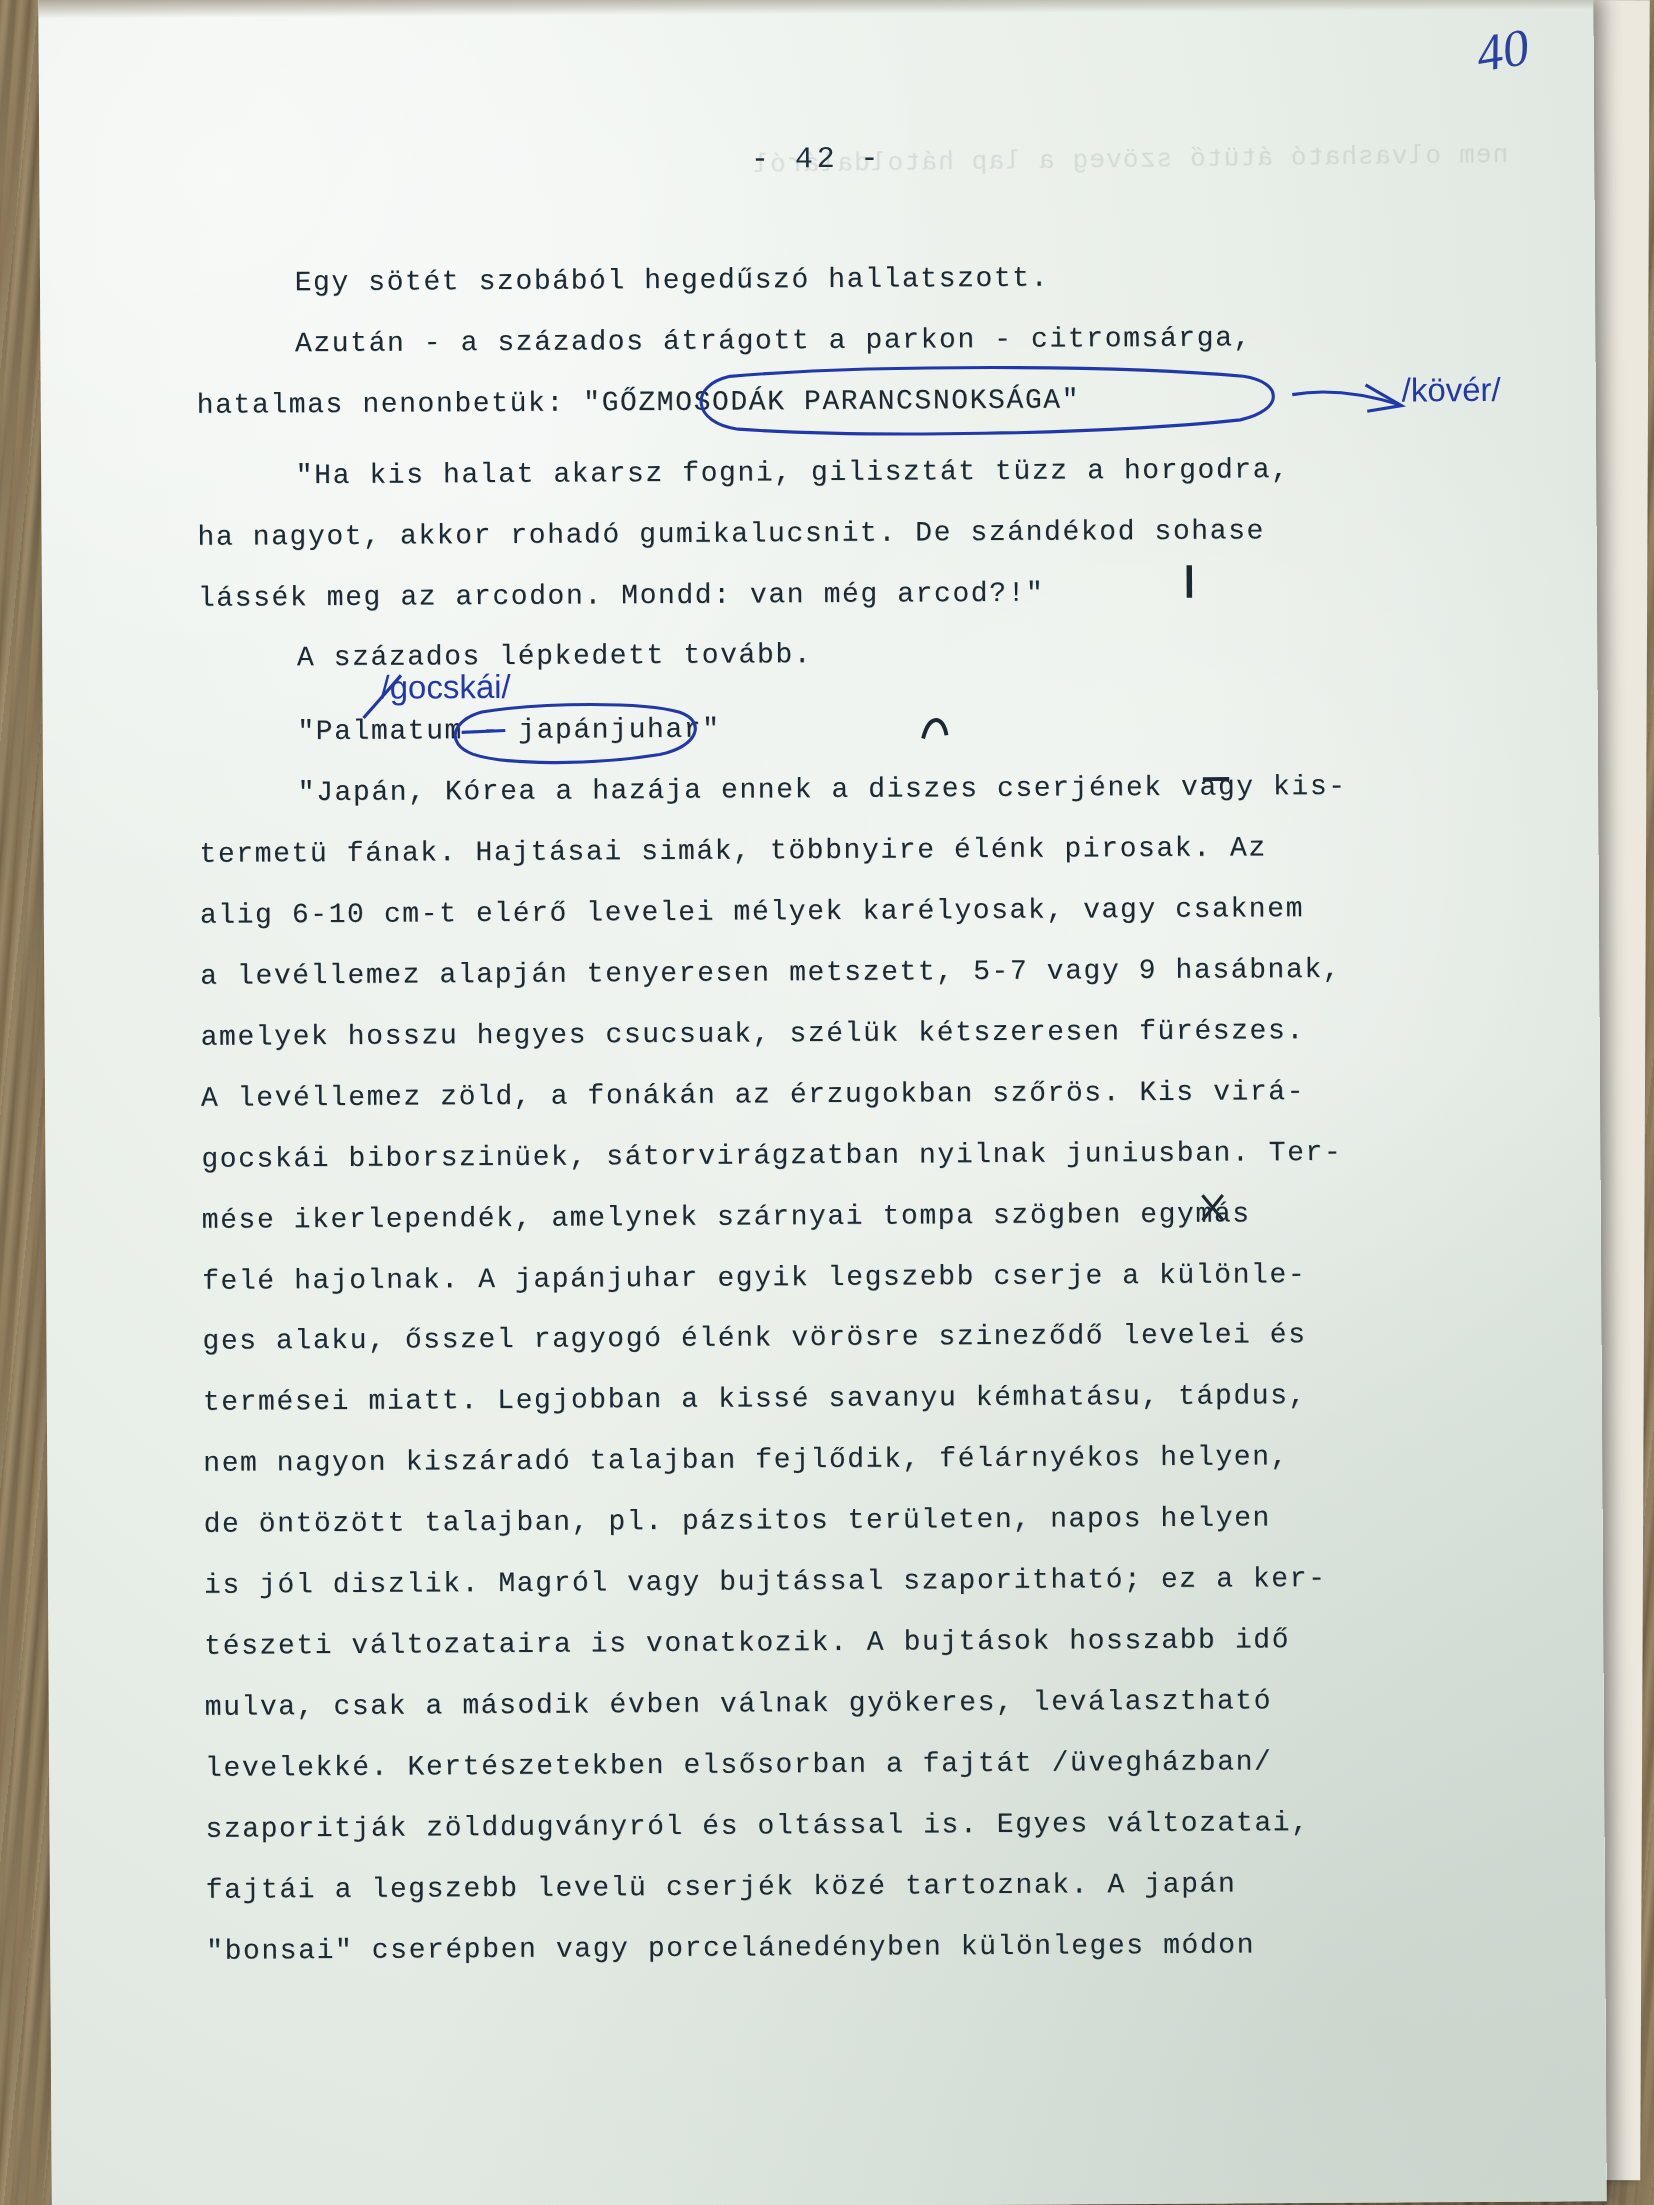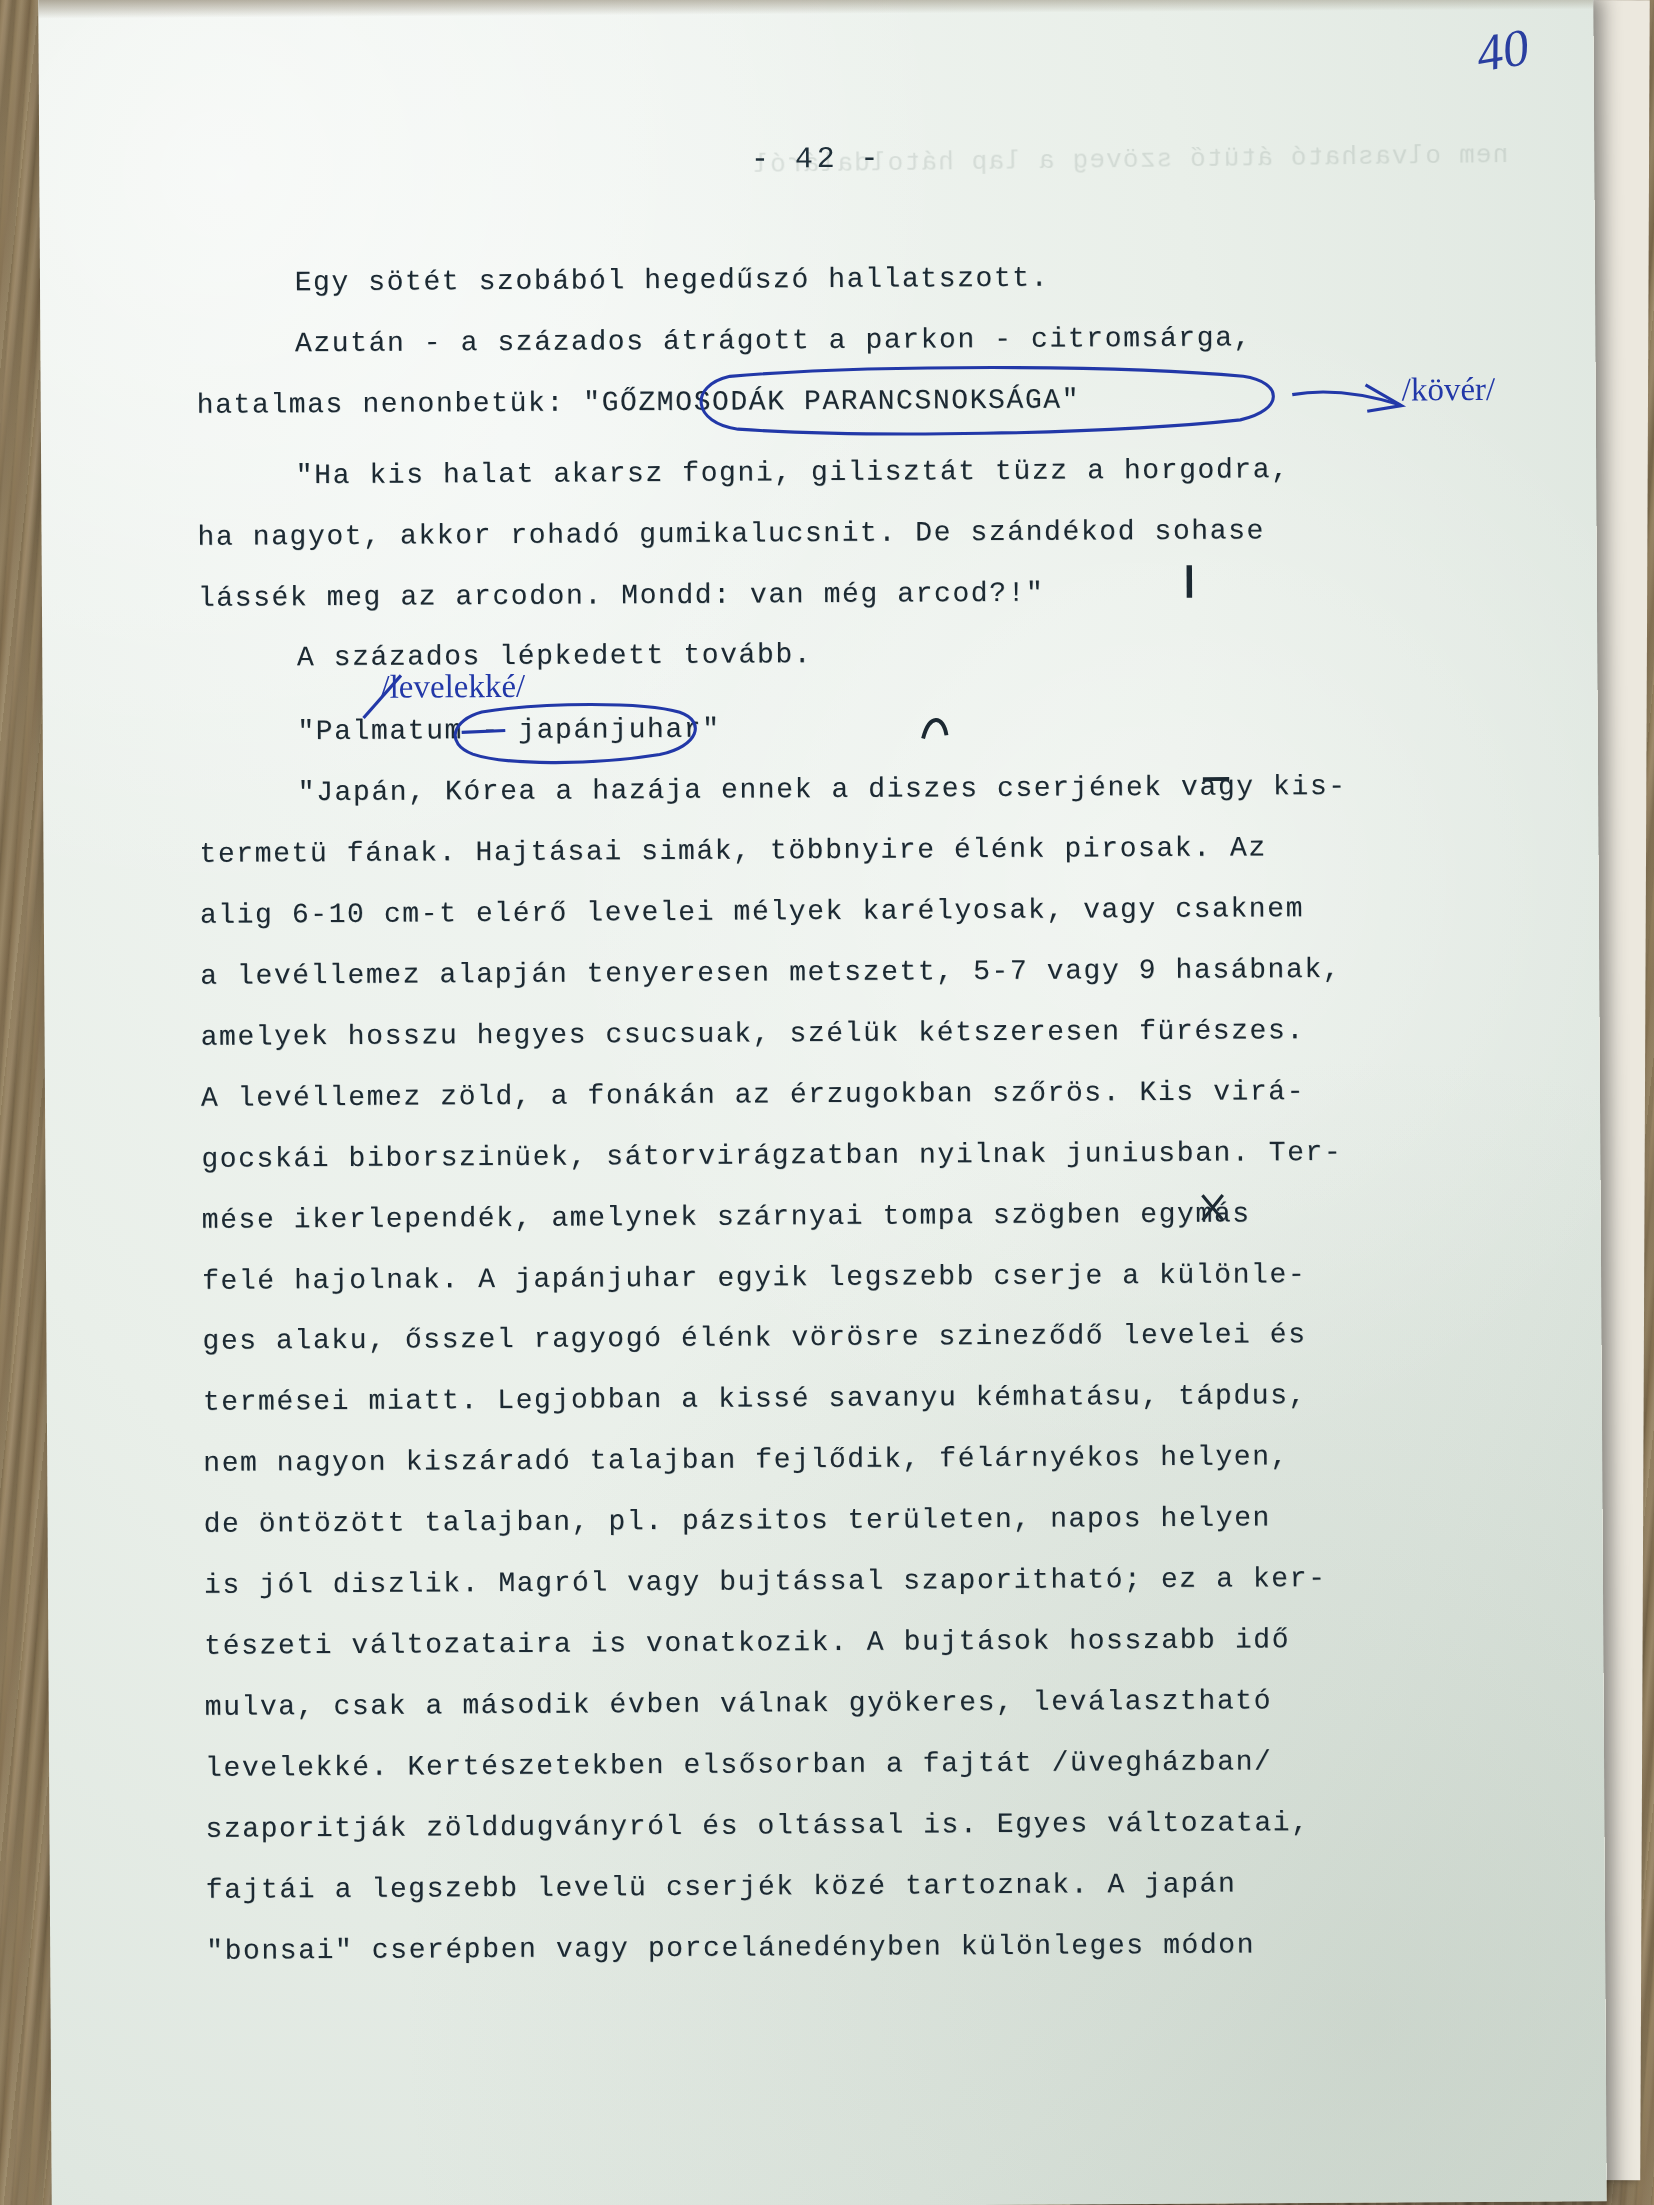--- a/index.html
+++ b/index.html
@@ -143,21 +143,21 @@
     letter-spacing: 1.6px;
     color: #1c2932;
     white-space: pre;
     text-shadow: 0.4px 0.4px 0 rgba(45,65,75,0.3);
   }
 
   
   .pen {
     position: absolute;
     color: #2238a8;
-    font-family: Liberation Serif, serif;
+    font-family: Liberation Sans, sans-serif;
   }
   svg.pen-svg {
     position: absolute;
     overflow: visible;
     pointer-events: none;
   }
 </style>
 </head>
 <body>
 
@@ -207,21 +207,21 @@
     <svg class="pen-svg" style="left:641px; top:374px;" width="610" height="70" viewBox="0 0 780 90">
       <path d="M60 10 C 240 -4, 560 -2, 720 14 C 772 22, 772 58, 716 70 C 540 88, 230 90, 70 78 C 12 70, 6 22, 60 10 Z" fill="none" stroke="#2238a8" stroke-width="4"></path>
     </svg>
 
     <svg class="pen-svg" style="left:1250px; top:383px;" width="156" height="55" viewBox="0 0 200 70">
       <path d="M2 26 C 50 18, 96 26, 140 40" fill="none" stroke="#2238a8" stroke-width="4"></path>
       <path d="M96 14 L 142 41 L 98 48" fill="none" stroke="#2238a8" stroke-width="4"></path>
     </svg>
     <div class="pen" style="left:1361px; top:381px; font-size:33px;">/kövér/</div>
 
-    <div class="pen" style="left:338px; top:672px; font-size:33px;">/levelekké/</div>
+    <div class="pen" style="left:338px; top:672px; font-size:33px;">/gocskái/</div>
     <svg class="pen-svg" style="left:313px; top:674px;" width="55" height="52" viewBox="0 0 70 66">
       <path d="M58 6 L 10 60" fill="none" stroke="#2238a8" stroke-width="4"></path>
     </svg>
 
     <svg class="pen-svg" style="left:406px; top:705px;" width="258" height="67" viewBox="0 0 330 86">
       <path d="M42 14 C 120 2, 250 2, 296 16 C 330 28, 320 60, 270 70 C 180 84, 70 82, 30 68 C -6 54, 4 24, 42 14 Z" fill="none" stroke="#2238a8" stroke-width="4"></path>
       <path d="M16 40 L 72 38" fill="none" stroke="#2238a8" stroke-width="4"></path>
     </svg>
 
     <svg class="pen-svg" style="left:1132px; top:570px;" width="31" height="41" viewBox="0 0 40 52">

